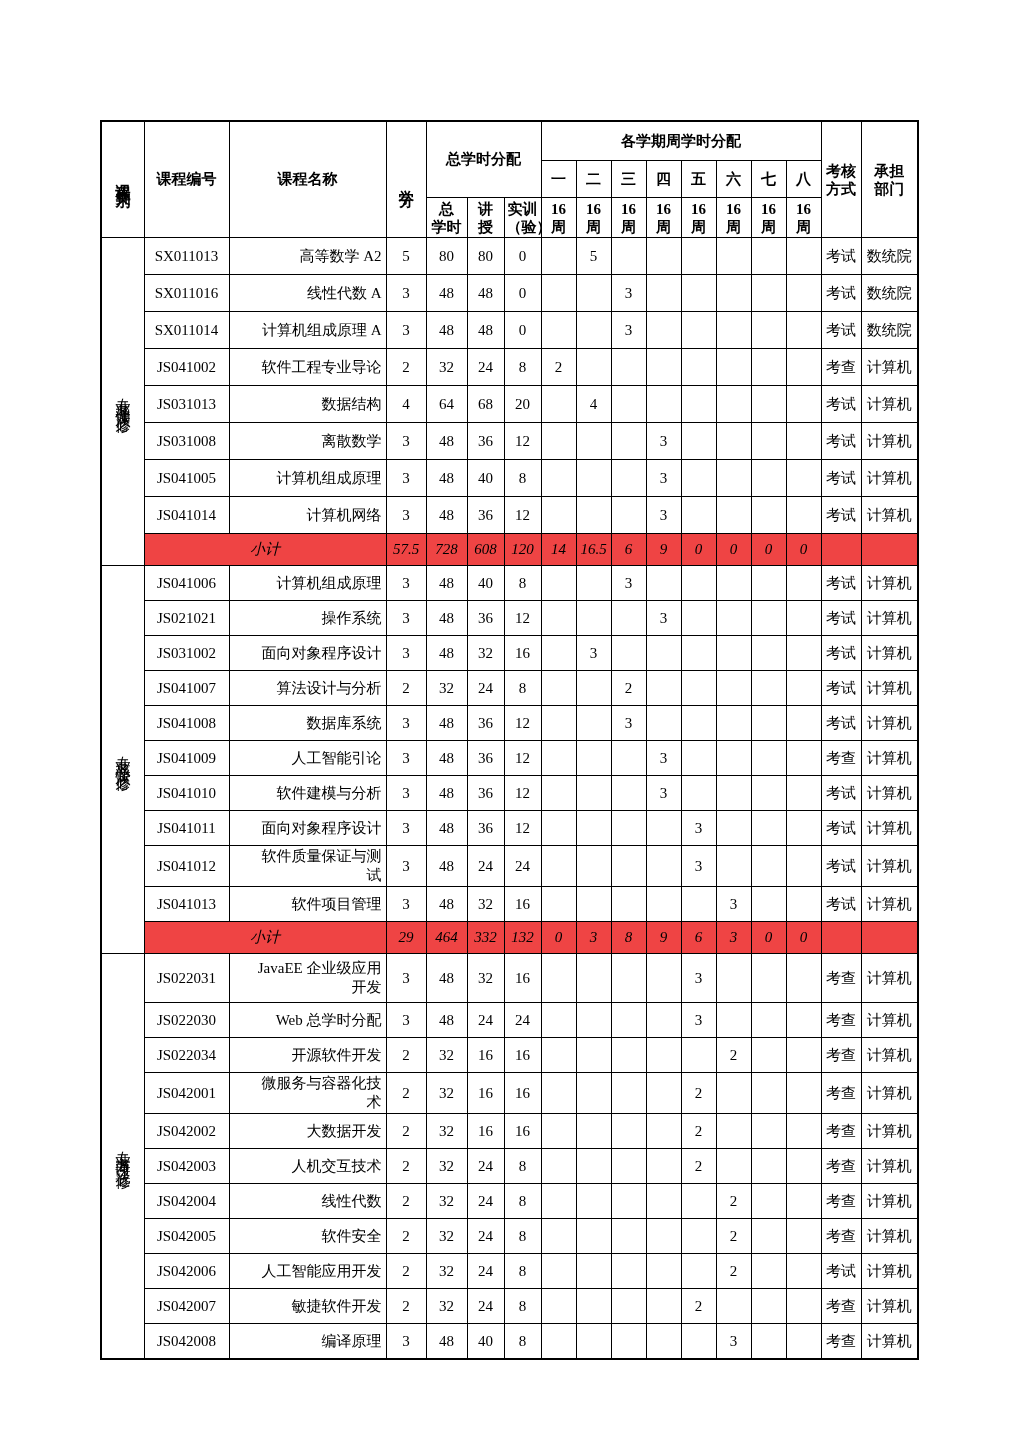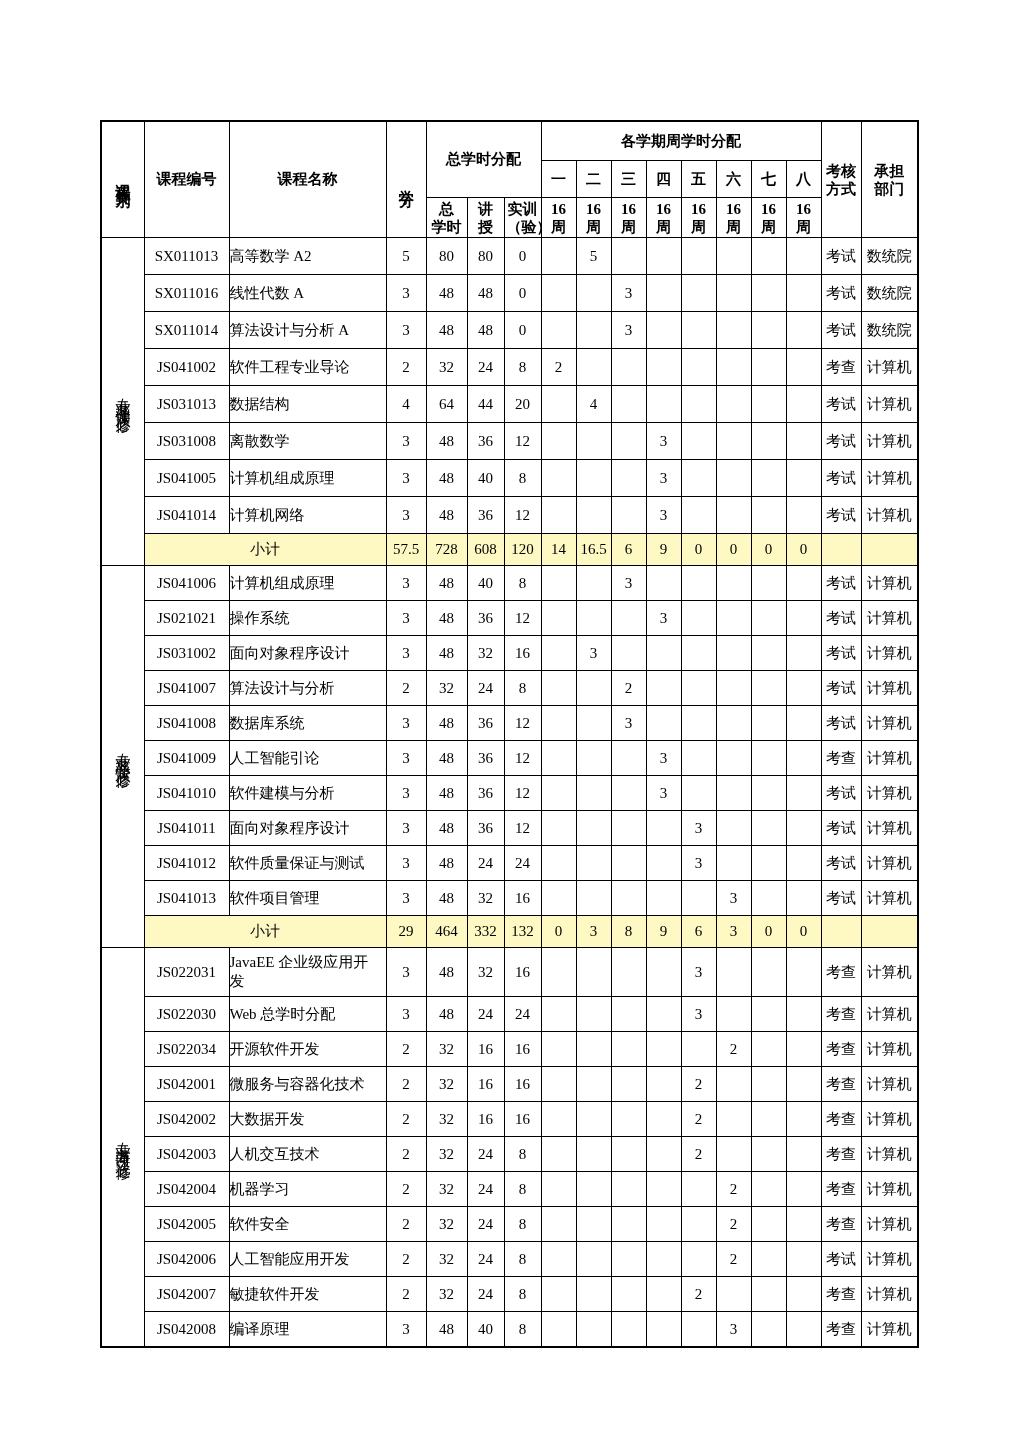--- a/index.html
+++ b/index.html
@@ -44,31 +44,32 @@
   tr.h3 th { height: 37px; }
   .pre { white-space: pre-line; line-height: 1.2; }
   .vtext {
     display: inline-block;
     writing-mode: vertical-rl;
     text-orientation: mixed;
     letter-spacing: 3px;
     line-height: 1.1;
   }
   td.name-cell {
-    text-align: left;
-    padding-left: 0;
+    text-align: right;
+    padding-left: 20px;
     padding-right: 4px;
   }
   tr.sec0 td { height: 34px; }
   tr.sec1 td { height: 32px; }
   tr.sec2 td { height: 32px; }
   tr.tall td { height: 46px; }
   tr.subtotal-row td {
     height: 29px;
-    background: #fef9c3;
+    background: #ef4444;
+    font-style: italic;
   }
   td.cat-cell { background: #ffffff; }
 </style>
 </head>
 <body>
 
 <div class="page">
   <table class="curriculum">
     <colgroup>
       <col style="width:43px">
@@ -170,21 +171,21 @@
           <td></td>
           <td></td>
           <td></td>
           <td></td>
           <td></td>
           <td>考试</td>
           <td>数统院</td>
         </tr>
         <tr class="course-row sec0">
           <td>SX011014</td>
-          <td class="name-cell">算法设计与分析 A</td>
+          <td class="name-cell">计算机组成原理 A</td>
           <td>3</td>
           <td>48</td>
           <td>48</td>
           <td>0</td>
           <td></td>
           <td></td>
           <td>3</td>
           <td></td>
           <td></td>
           <td></td>
@@ -209,21 +210,21 @@
           <td></td>
           <td></td>
           <td>考查</td>
           <td>计算机</td>
         </tr>
         <tr class="course-row sec0">
           <td>JS031013</td>
           <td class="name-cell">数据结构</td>
           <td>4</td>
           <td>64</td>
-          <td>44</td>
+          <td>68</td>
           <td>20</td>
           <td></td>
           <td>4</td>
           <td></td>
           <td></td>
           <td></td>
           <td></td>
           <td></td>
           <td></td>
           <td>考试</td>
@@ -602,21 +603,21 @@
           <td></td>
           <td>2</td>
           <td></td>
           <td></td>
           <td></td>
           <td>考查</td>
           <td>计算机</td>
         </tr>
         <tr class="course-row sec2">
           <td>JS042004</td>
-          <td class="name-cell">机器学习</td>
+          <td class="name-cell">线性代数</td>
           <td>2</td>
           <td>32</td>
           <td>24</td>
           <td>8</td>
           <td></td>
           <td></td>
           <td></td>
           <td></td>
           <td></td>
           <td>2</td>

